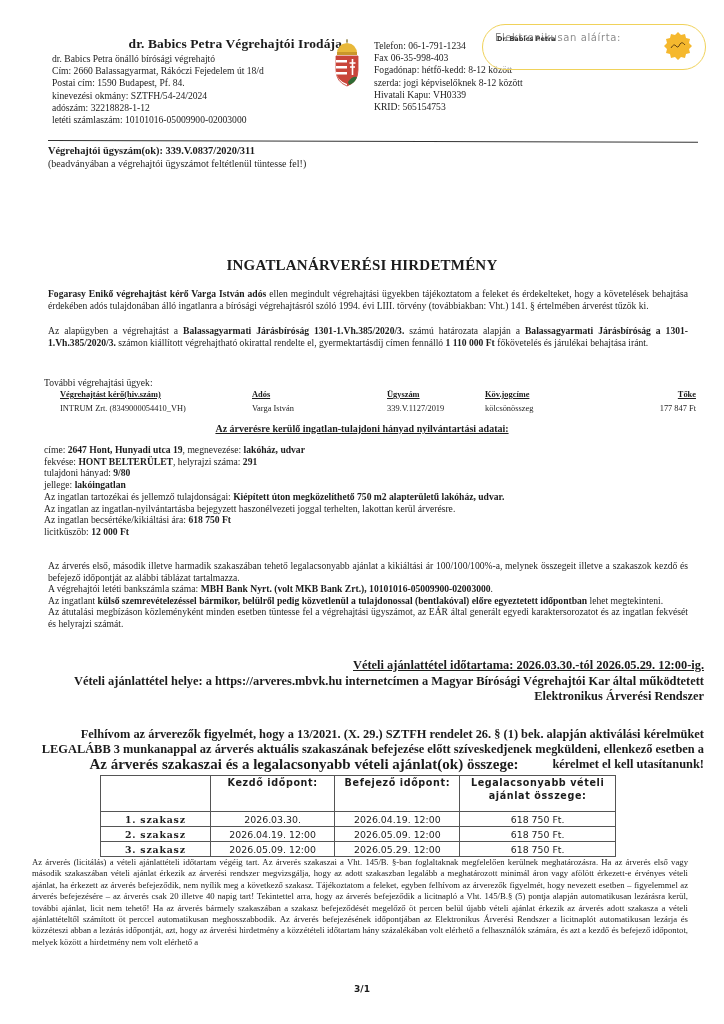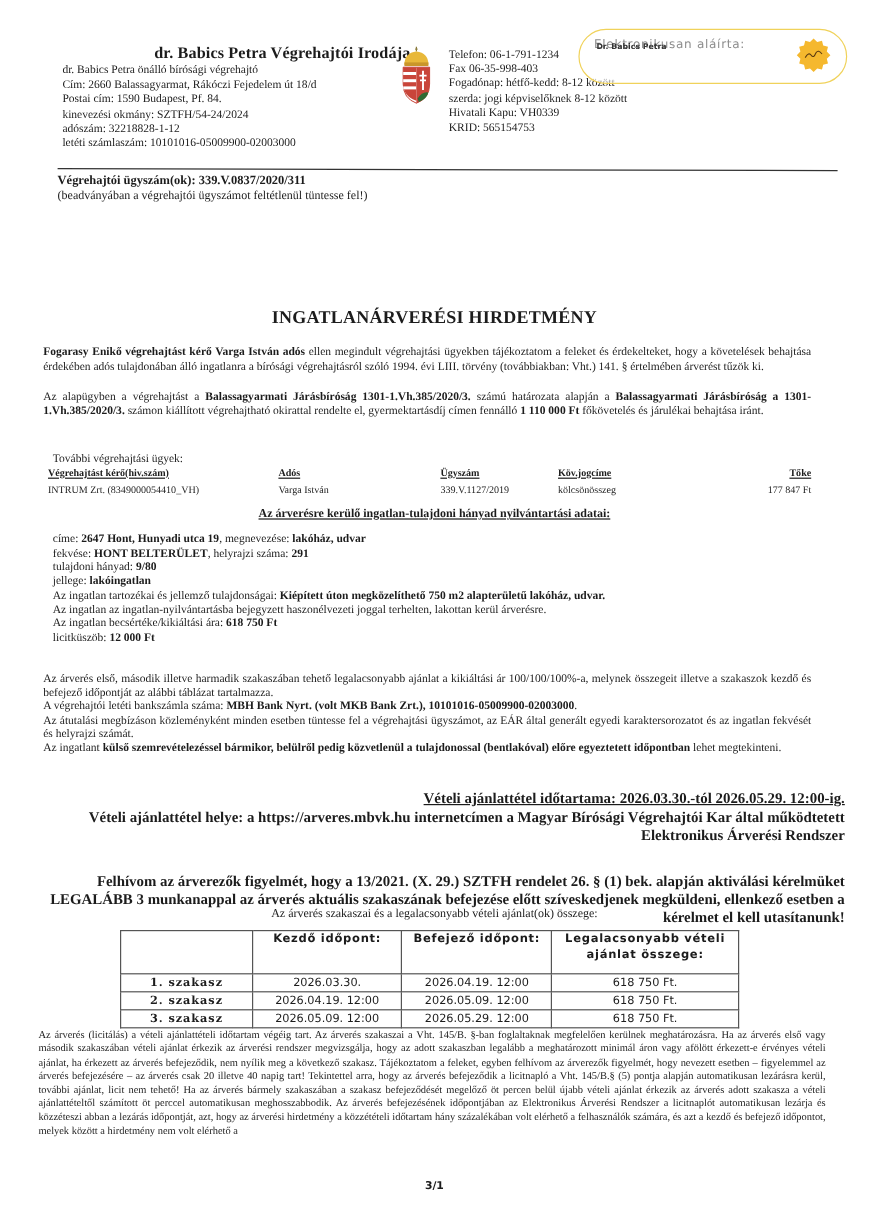--- a/index.html
+++ b/index.html
@@ -18,41 +18,41 @@
     border: 1.5px solid #f0d25a; border-radius: 24px; background: rgba(255,255,255,0.6);
   }
   .stamp .stamp-title { position: absolute; left: 12px; top: 7px; font-family: "DejaVu Sans", sans-serif; font-size: 10px; color: #8d8d8d; letter-spacing: 0.6px; }
   .stamp .stamp-name { position: absolute; left: 14px; top: 10px; font-family: "DejaVu Sans", sans-serif; font-size: 6.5px; color: #333; font-weight: bold; }
   .stamp .seal { position: absolute; right: 12px; top: 6px; width: 30px; height: 30px; }
   .rule { left: 48px; top: 140px; width: 650px; height: 0; border-top: 1.6px solid #333; transform: rotate(0.15deg); transform-origin: left; }
   .caseno { left: 48px; top: 144px; font-size: 10.4px; line-height: 13px; }
   .caseno .bold { font-weight: bold; }
   .caseno .note { font-size: 10px; }
   .title { left: 0; width: 724px; top: 241px; text-align: center; font-size: 15px; font-weight: bold; letter-spacing: 0.2px; margin-top: 16px; }
-  .para { left: 36px; width: 640px; font-size: 9.6px; line-height: 11.6px; text-align: justify; }
+  .para { left: 48px; width: 640px; font-size: 9.6px; line-height: 11.6px; text-align: justify; }
   .para b { font-weight: bold; }
   .p1 { top: 288px; }
   .p2 { top: 325px; }
   .further { left: 44px; top: 377px; font-size: 9.6px; line-height: 12px; }
-  .cases-table { left: 40px; top: 390px; width: 640px; font-size: 8.4px; }
+  .cases-table { left: 60px; top: 390px; width: 640px; font-size: 8.4px; }
   .cases-table .hrow, .cases-table .drow { position: relative; height: 12px; }
   .cases-table .c { position: absolute; white-space: nowrap; }
   .cases-table .hrow .c { font-weight: bold; text-decoration: underline; font-size: 8.4px; }
   .cases-table .drow { margin-top: 2px; }
   .c1 { left: 0; } .c2 { left: 192px; } .c3 { left: 327px; } .c4 { left: 425px; } .c5 { right: 4px; text-align: left; }
   .sec-title { left: 0; width: 724px; top: 423px; text-align: center; font-size: 10px; font-weight: bold; text-decoration: underline; }
   .props { left: 44px; top: 444px; width: 640px; font-size: 9.6px; line-height: 11.7px; }
   .props div { white-space: nowrap; }
   .props b { font-weight: bold; }
   .p3 { top: 560px; }
   .center-block { left: 20px; width: 684px; text-align: right; font-weight: bold; font-size: 12.4px; line-height: 15.2px; }
   .period { top: 658px; font-size: 12.4px; text-decoration: underline; }
   .place { top: 674px; }
   .notice { top: 707px; margin-top: 20px; }
-  .stages-title { left: 0; width: 724px; top: 756px; text-align: center; font-weight: normal; font-size: 10px; }
+  .stages-title { left: 0; width: 608px; top: 756px; text-align: center; font-weight: bold; font-size: 15px; }
   table.stages {
     position: absolute; left: 100px; top: 775px; width: 516px;
     border-collapse: collapse; font-size: 9.6px;
   }
   table.stages th, table.stages td { border: 1px solid #555; text-align: center; padding: 0 2px; }
   table.stages th {
     font-family: "DejaVu Sans", sans-serif; font-weight: bold; font-size: 9.6px;
     line-height: 12.5px; height: 34px; vertical-align: top; letter-spacing: 0.6px; padding-top: 1px;
   }
   table.stages td { height: 14px; line-height: 13px; font-family: "DejaVu Sans", sans-serif; font-size: 9.4px; }
@@ -151,22 +151,22 @@
   <div><span>jellege: </span><b>lakóingatlan</b></div>
   <div><span>Az ingatlan tartozékai és jellemző tulajdonságai: </span><b>Kiépített úton megközelíthető 750 m2 alapterületű lakóház, udvar.</b></div>
   <div>Az ingatlan az ingatlan-nyilvántartásba bejegyzett haszonélvezeti joggal terhelten, lakottan kerül árverésre.</div>
   <div><span>Az ingatlan becsértéke/kikiáltási ára:  </span><b>618 750 Ft</b></div>
   <div><span>licitküszöb: </span><b>12 000 Ft</b></div>
 </div>
 
 <div class="abs para p3">
   <div>Az árverés első, második illetve harmadik szakaszában tehető legalacsonyabb ajánlat a kikiáltási ár 100/100/100%-a, melynek összegeit illetve a szakaszok kezdő és befejező időpontját az alábbi táblázat tartalmazza.</div>
   <div><span>A végrehajtói letéti bankszámla száma: </span><b>MBH Bank Nyrt. (volt MKB Bank Zrt.), 10101016-05009900-02003000</b><span>.</span></div>
+  <div><span>Az ingatlant </span><b>külső szemrevételezéssel bármikor, belülről pedig közvetlenül a tulajdonossal (bentlakóval) előre egyeztetett időpontban</b><span> lehet megtekinteni.</span></div>
   <div>Az átutalási megbízáson közleményként minden esetben tüntesse fel a végrehajtási ügyszámot, az EÁR által generált egyedi karaktersorozatot és az ingatlan fekvését és helyrajzi számát.</div>
-  <div><span>Az ingatlant </span><b>külső szemrevételezéssel bármikor, belülről pedig közvetlenül a tulajdonossal (bentlakóval) előre egyeztetett időpontban</b><span> lehet megtekinteni.</span></div>
 </div>
 
 <div class="abs center-block period">Vételi ajánlattétel időtartama: 2026.03.30.-tól 2026.05.29. 12:00-ig.</div>
 <div class="abs center-block place">Vételi ajánlattétel helye: a https://arveres.mbvk.hu internetcímen a Magyar Bírósági Végrehajtói Kar által működtetett Elektronikus Árverési Rendszer</div>
 <div class="abs center-block notice">Felhívom az árverezők figyelmét, hogy a 13/2021. (X. 29.) SZTFH rendelet 26. § (1) bek. alapján aktiválási kérelmüket LEGALÁBB 3 munkanappal az árverés aktuális szakaszának befejezése előtt szíveskedjenek megküldeni, ellenkező esetben a kérelmet el kell utasítanunk!</div>
 
 <div class="abs stages-title">Az árverés szakaszai és a legalacsonyabb vételi ajánlat(ok) összege:</div>
 <table class="stages">
   <colgroup>
       <col class="cA">

